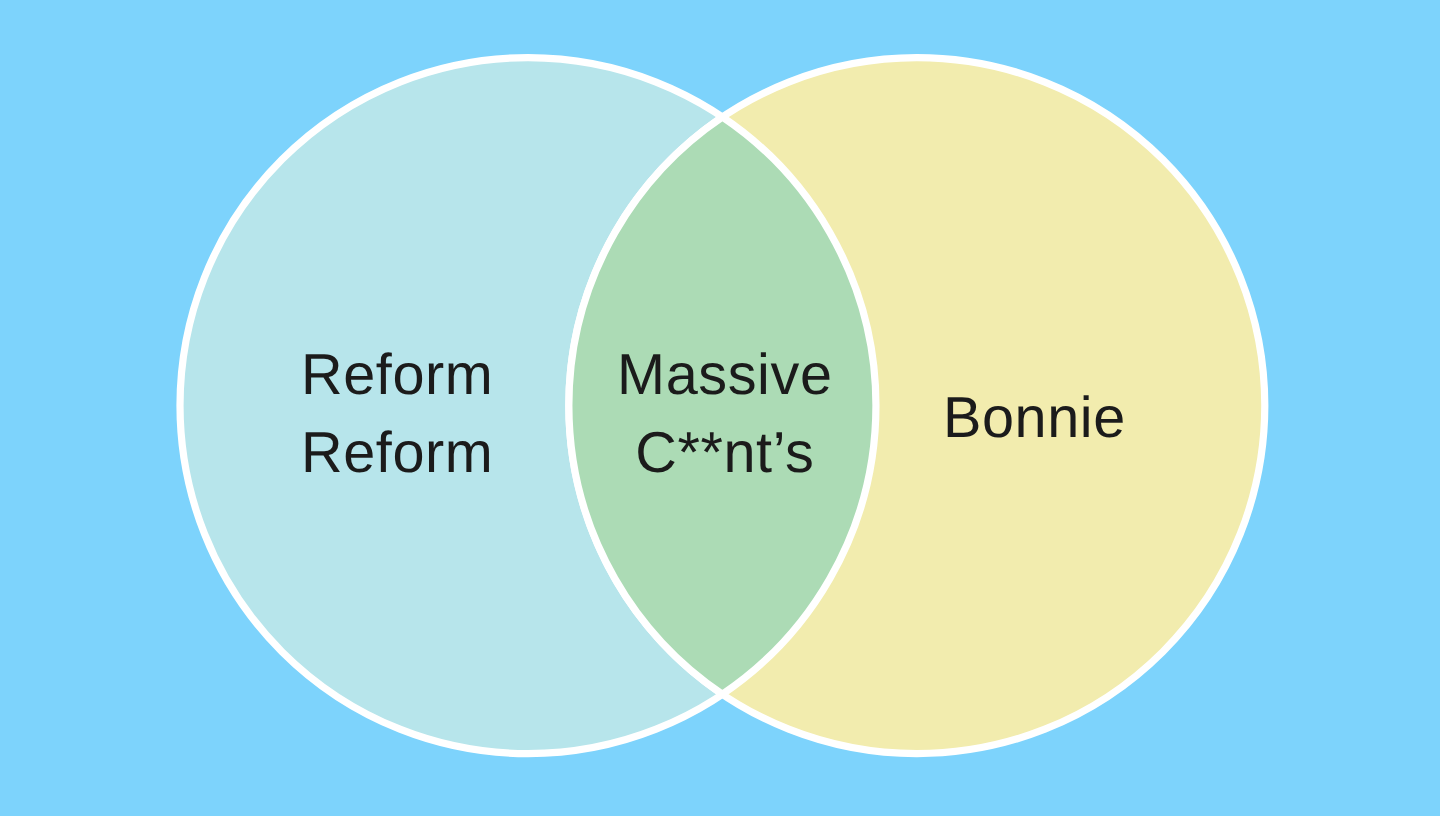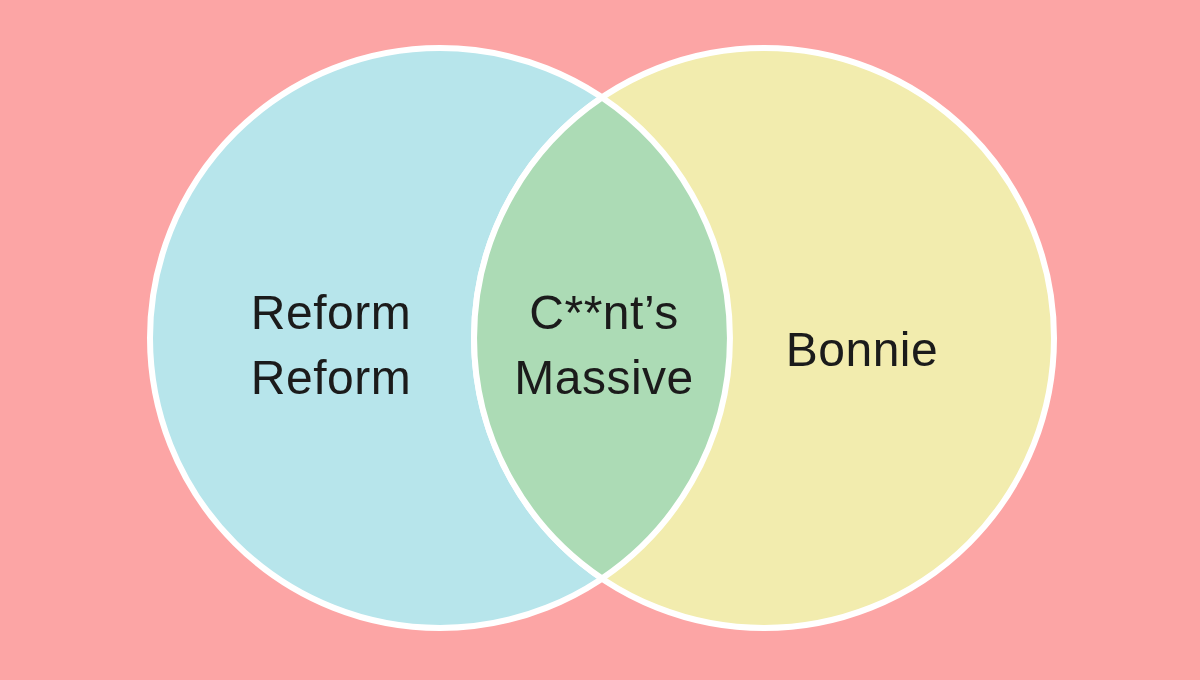--- a/index.html
+++ b/index.html
@@ -8,21 +8,21 @@
     width: 1200px;
     height: 680px;
     background: #ffffff;
     overflow: hidden;
     font-family: "Liberation Sans", "DejaVu Sans", sans-serif;
   }
   .stage {
     position: relative;
     width: 1200px;
     height: 680px;
-    background: #fca5a5;
+    background: #7dd3fc;
   }
   .venn-svg {
     position: absolute;
     left: 0;
     top: 0;
     display: block;
   }
   .venn-label {
     position: absolute;
     transform: translate(-50%, -50%);
@@ -49,21 +49,21 @@
 
     <path d="M 602 97.5 A 290 290 0 0 1 602 578.5 A 290 290 0 0 1 602 97.5 Z" stroke="#ffffff" stroke-width="6" stroke-linejoin="round" fill="#acdbb5"></path>
   </svg>
 
   <div class="venn-label" style="left:331px; top:345px;">
     <span class="line">Reform</span>
     <span class="line">Reform</span>
   </div>
 
   <div class="venn-label" style="left:604px; top:345px;">
+    <span class="line">Massive</span>
     <span class="line">C**nt’s</span>
-    <span class="line">Massive</span>
   </div>
 
   <div class="venn-label" style="left:862px; top:329px;margin-top:20px;">
     <span class="line">Bonnie</span>
   </div>
 
 </div>
 
 </body></html>

